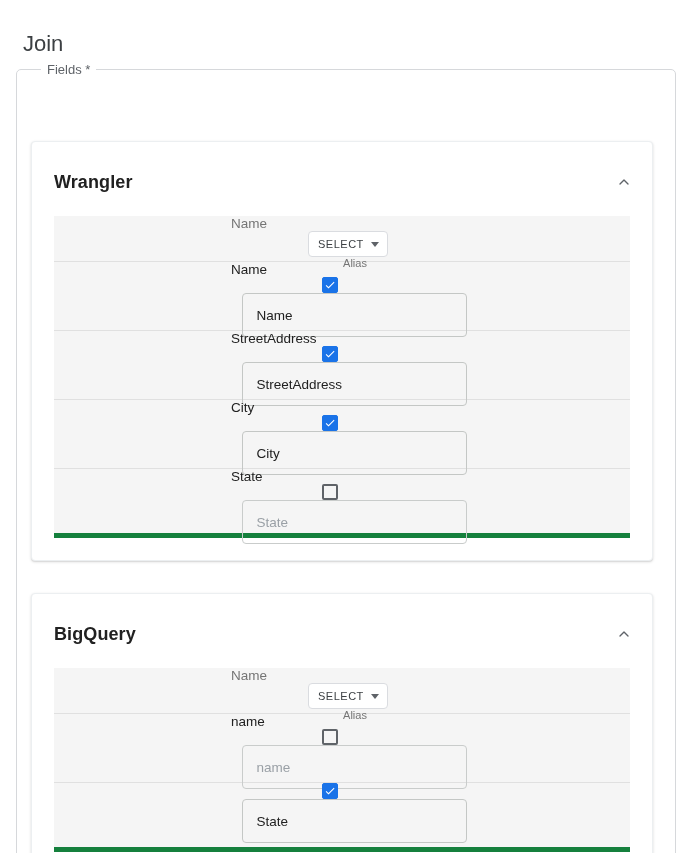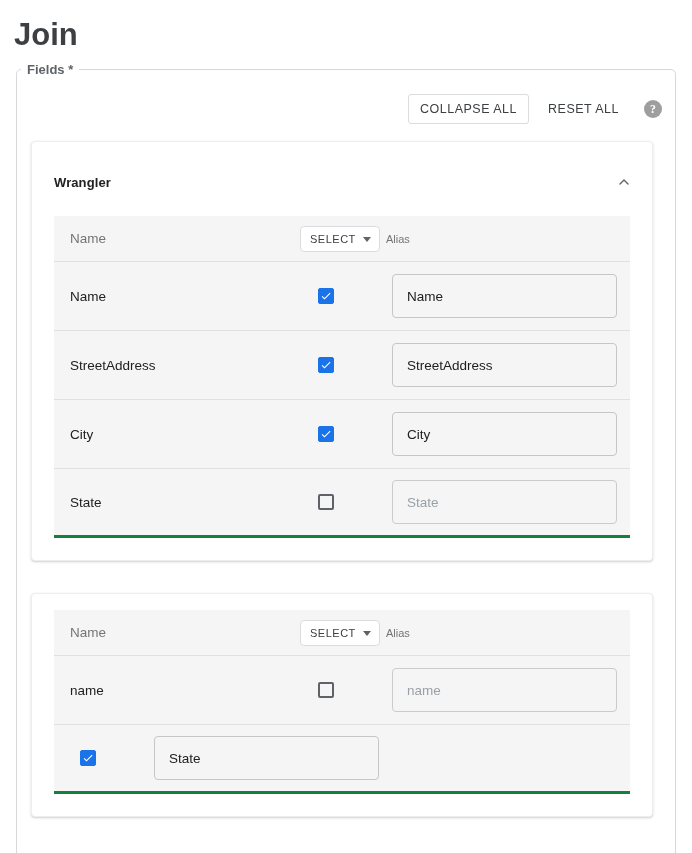--- a/index.html
+++ b/index.html
@@ -9,48 +9,48 @@
   }
   body {
     width: 692px;
     height: 853px;
     overflow: hidden;
     font-family: "Liberation Sans", sans-serif;
     -webkit-font-smoothing: antialiased;
   }
 
   .page-title {
-    font-size: 31px;
-    font-weight: 700;
+    font-size: 22px;
+    font-weight: 400;
     color: #3c4043;
     letter-spacing: 0px;
-    margin: 8px;
+    margin: 17px;
     padding: 8px 0 0 6px;
     line-height: 38px;
   }
 
   
   .fields-fieldset {
     position: absolute;
     left: 16px;
     top: 62px;
     width: 660px;
     height: 840px;
     box-sizing: border-box;
     border: 1px solid #d6d8db;
     border-radius: 5px;
     margin: 0;
     padding: 0;
   }
   .fields-legend {
-    margin-left: 4px;
+    margin-left: 24px;
     padding: 0 6px;
     font-size: 13px;
     color: #5f6368;
-    font-weight: 700;
+    font-weight: 400;
   }
 
   
   .toolbar {
     position: absolute;
     right: 9px;
     top: 17px;
     display: flex;
     align-items: center;
     gap: 0px;
@@ -114,21 +114,21 @@
   }
   .card-header {
     display: flex;
     align-items: center;
     justify-content: space-between;
     padding: 22px 20px 0 22px;
     height: 36px;
     cursor: pointer;
   }
   .card-title {
-    font-size: 13px;
+    font-size: 18px;
     font-weight: 700;
     color: #212121;
     letter-spacing: 0.1px;
   }
   .chevron {
     width: 16px;
     height: 16px;
     color: #5f6368;
     display: block;
   }
@@ -140,22 +140,23 @@
   .field-table {
     background: #f5f5f5;
     width: 100%;
     box-sizing: border-box;
   }
   .row {
     display: flex;
     align-items: center;
     border-bottom: 1px solid #e0e0e0;
     box-sizing: border-box;
-  }
-  .row:last-child { border-bottom: 3px solid #15803d; }
+    flex-direction: column;
+  }
+  .row:last-child { border-bottom: 5px solid #15803d; }
   .row.header-row {
     height: 46px;
     padding: 0 0 0 16px;
   }
   .row.data-row {
     height: 69px;
     padding: 0 0 0 16px;
   }
   .col-name {
     width: 238px;
@@ -257,25 +258,20 @@
   }
 </style>
 </head>
 <body>
 
 <h1 class="page-title">Join</h1>
 
 <fieldset class="fields-fieldset">
   <legend class="fields-legend">Fields *</legend>
 
-  <div class="toolbar">
-    <button class="btn-outline">COLLAPSE ALL</button>
-    <button class="btn-flat">RESET ALL</button>
-    <div class="help-icon">?</div>
-  </div>
 
   <div class="cards" id="cards-root">
       <div class="card">
         <div class="card-header">
           <span class="card-title">Wrangler</span>
           <span>
             <svg class="chevron" viewBox="0 0 24 24" aria-hidden="true">
               <path fill="none" stroke="#5f6368" stroke-width="2" stroke-linecap="round" stroke-linejoin="round" d="M6 15l6-6 6 6"></path>
             </svg>
           </span>
@@ -329,20 +325,28 @@
               <div class="col-name">State</div>
               <div class="col-check">
                 <span class="cbox off"></span>
               </div>
               <div class="col-alias"><input class="alias-input" type="text" disabled="" placeholder="State" style=""></div>
             </div>
           </div>
         </div>
       </div>
       <div class="card">
+        <div class="card-header">
+          <span class="card-title">BigQuery</span>
+          <span>
+            <svg class="chevron" viewBox="0 0 24 24" aria-hidden="true">
+              <path fill="none" stroke="#5f6368" stroke-width="2" stroke-linecap="round" stroke-linejoin="round" d="M6 15l6-6 6 6"></path>
+            </svg>
+          </span>
+        </div>
         <div class="card-body">
           <div class="field-table">
             <div class="row header-row">
               <div class="col-name">Name</div>
               <div class="col-check">
                 <button class="select-btn">
                   <span>SELECT</span>
                   <span class="caret"></span>
                 </button>
               </div>

